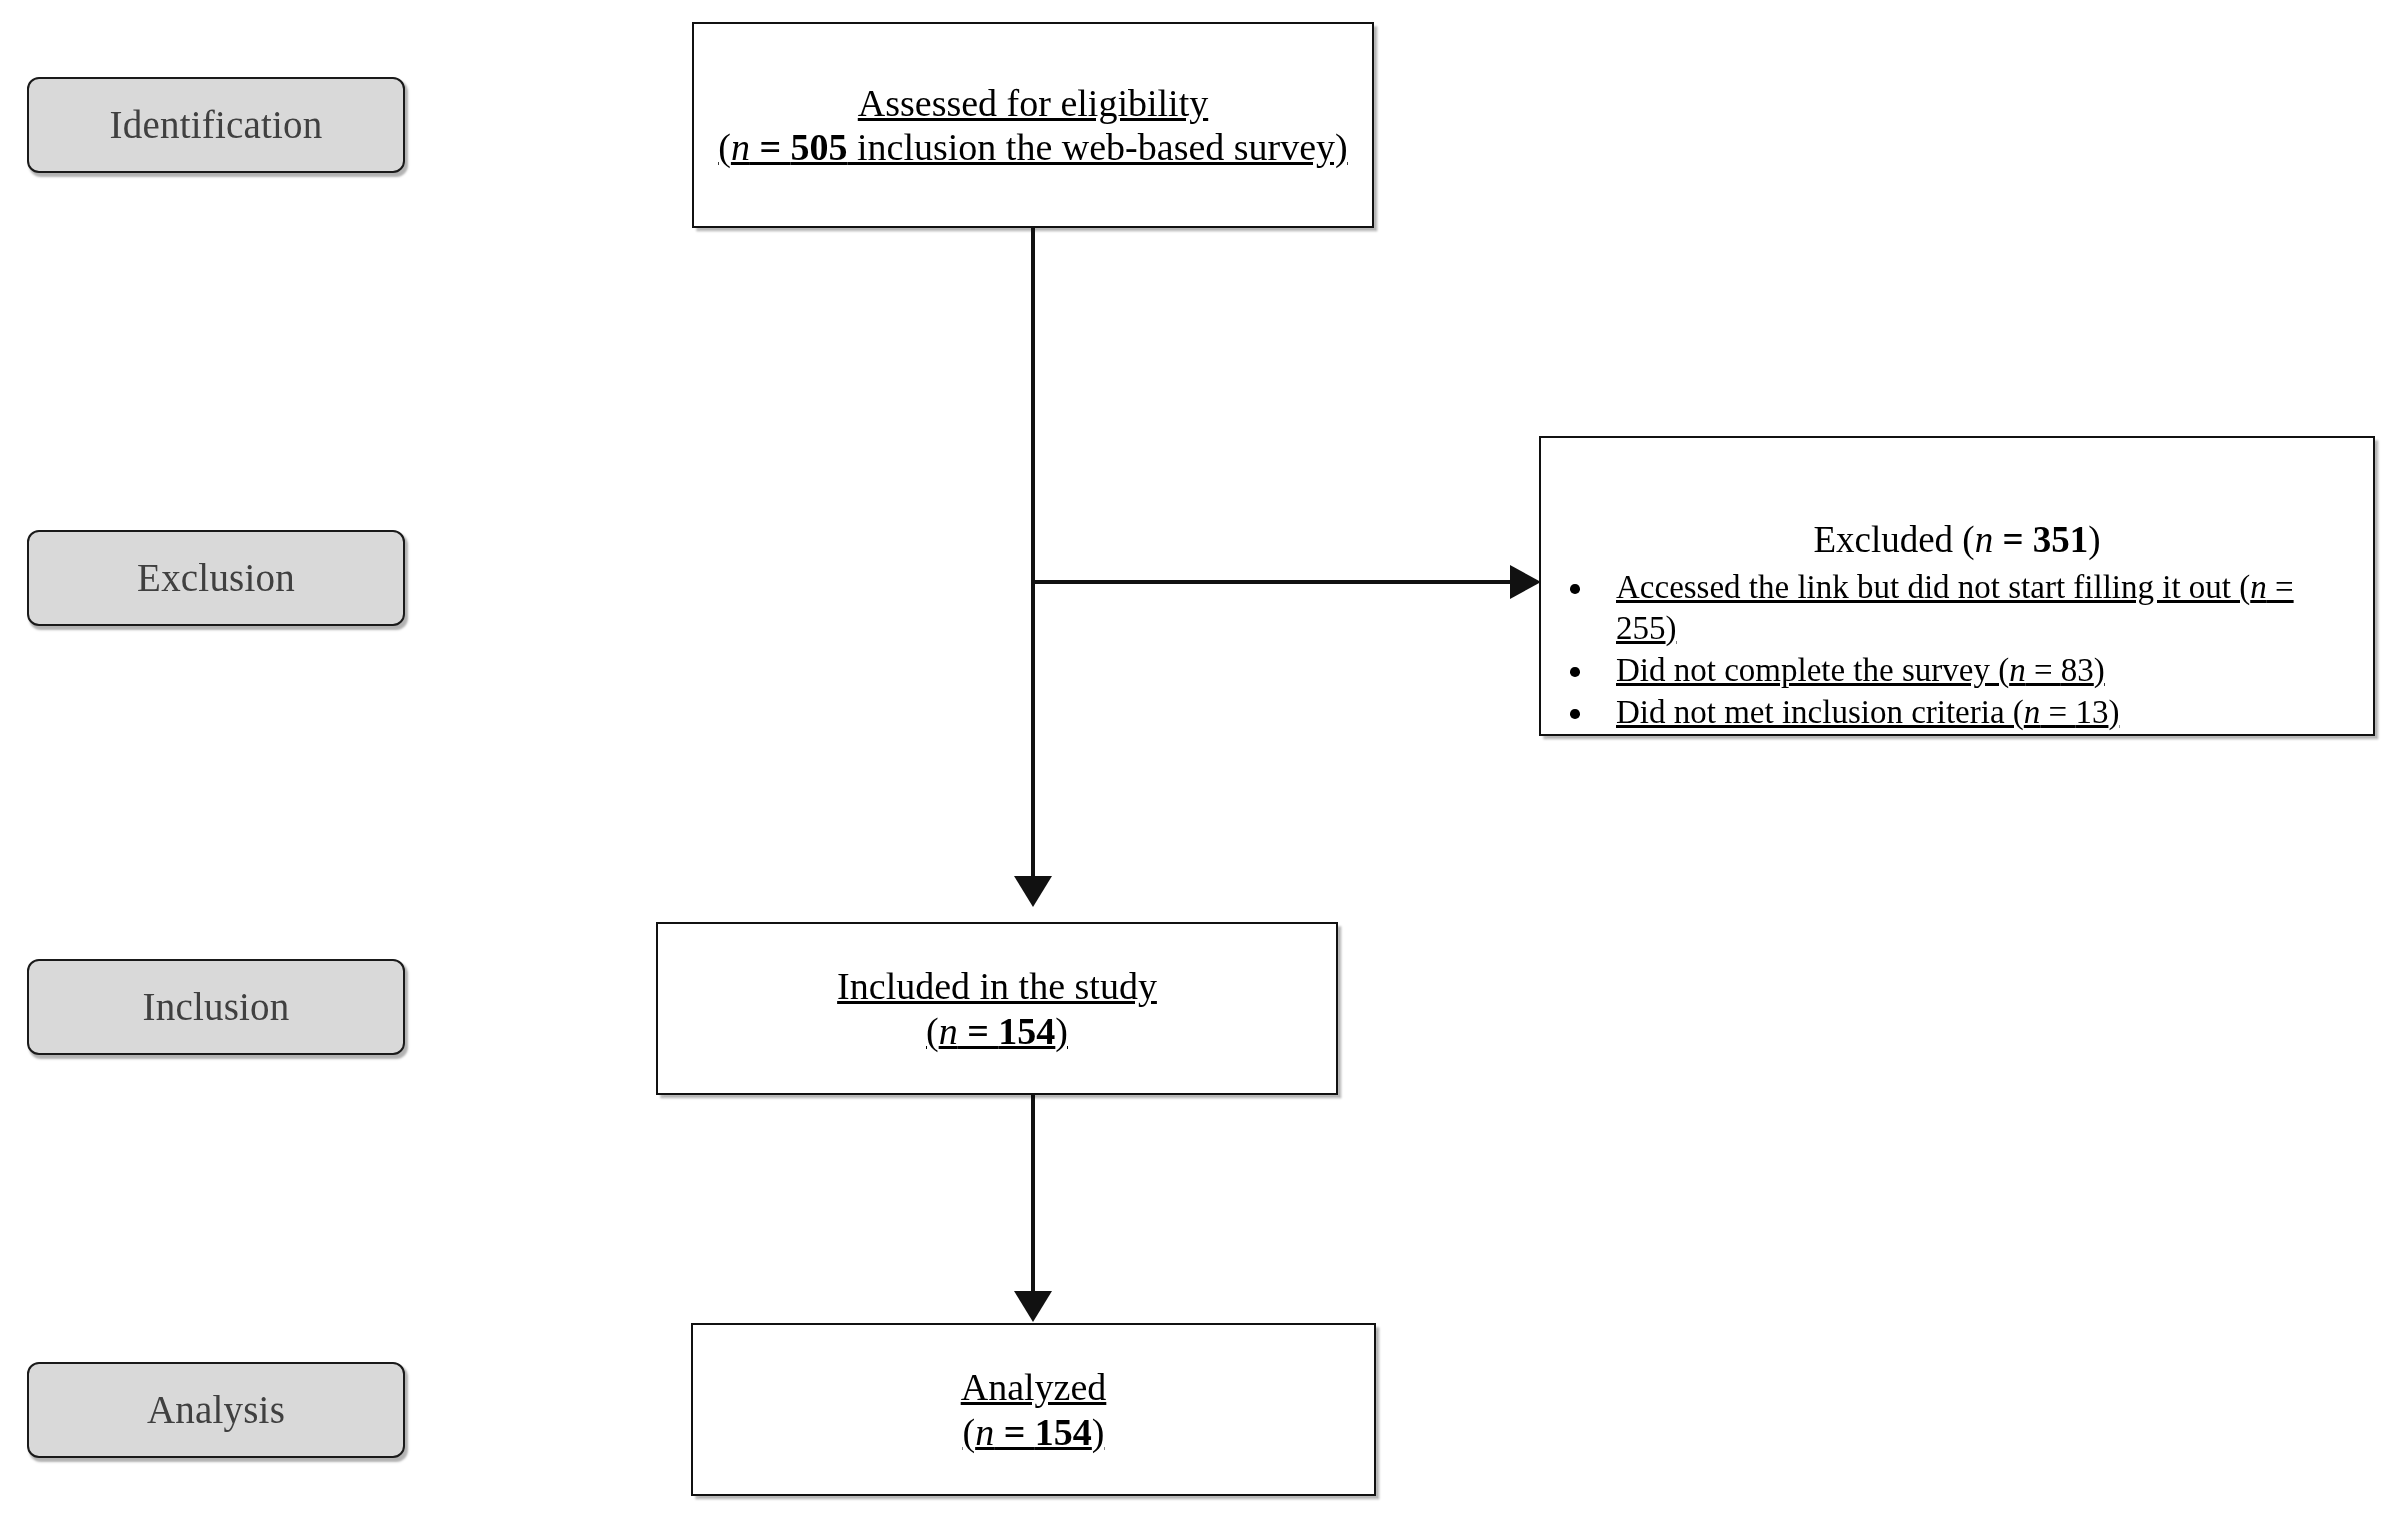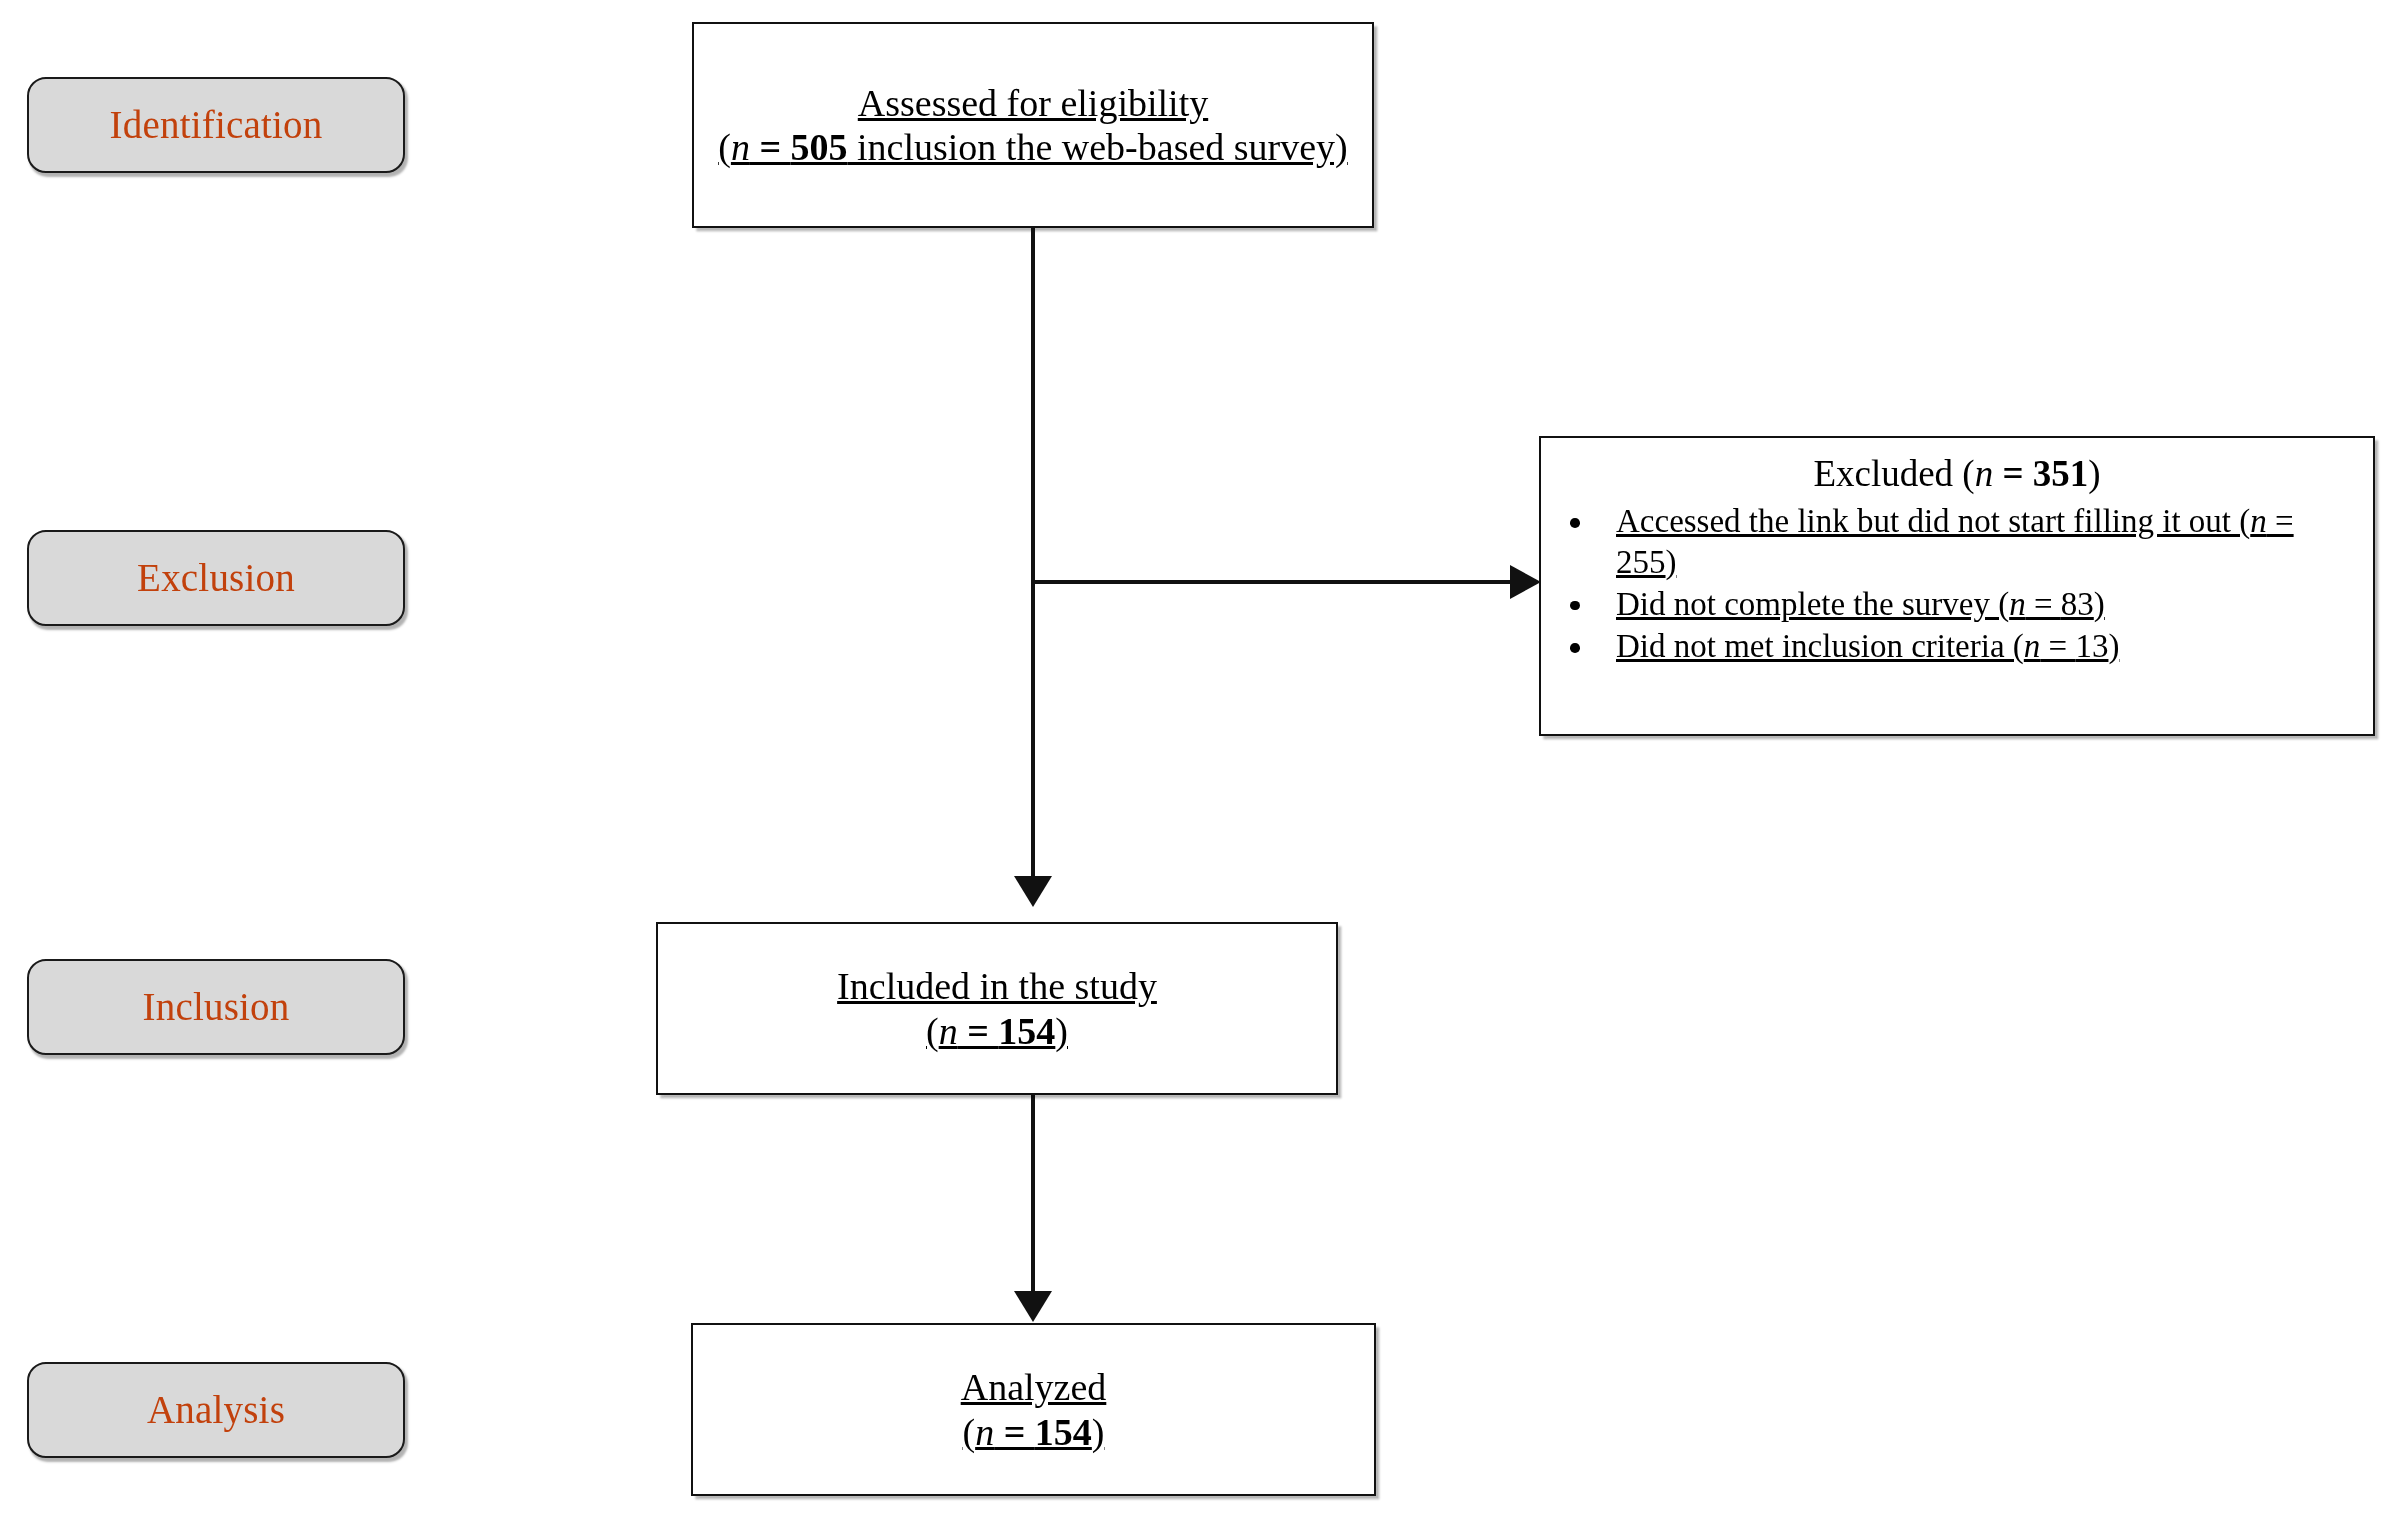--- a/index.html
+++ b/index.html
@@ -18,29 +18,29 @@
     background: #ffffff;
     overflow: hidden;
   }
 
   
   .stage-pill {
     position: absolute;
     box-sizing: border-box;
     background: #d9d9d9;
     border: 2.2px solid #1a1a1a;
-    border-radius: 19px;
+    border-radius: 12px;
     display: flex;
     align-items: center;
     justify-content: center;
     font-size: 39px;
     line-height: 1.1;
     letter-spacing: 0.2px;
     box-shadow: 2.9px 3.7px 2.2px rgba(0,0,0,0.30);
-    color: #c2410c;
+    color: #404040;
   }
 
   
   .flow-box {
     position: absolute;
     box-sizing: border-box;
     background: #ffffff;
     border: 2.9px solid #111111;
     box-shadow: 3.7px 3.7px 2.2px rgba(0,0,0,0.28);
     display: flex;
@@ -151,21 +151,21 @@
 
   <div class="v-line" id="trunk-top" style="left:1031px; top:228px; height:650px;"></div>
   <div class="arrow-down" id="arrow-to-included" style="left:1014px; top:876px;"></div>
 
   <div class="h-line" id="branch-excluded" style="left:1032px; top:580px; width:479px;"></div>
   <div class="arrow-right" id="arrow-to-excluded" style="left:1510px; top:565px;"></div>
 
   <div class="v-line" id="trunk-bottom" style="left:1031px; top:1095px; height:199px;"></div>
   <div class="arrow-down" id="arrow-to-analyzed" style="left:1014px; top:1291px;"></div>
 
-  <div class="flow-box" id="excluded-box" style="left:1539px; top:436px; width:836px; height:300px;">
+  <div class="flow-box" id="excluded-box" style="left:1539px; top:436px; width:836px; height:300px;justify-content:flex-end;">
     <div id="excluded-title"><span>Excluded (</span><span class="n-italic">n</span><span class="n-bold"> = </span><span class="n-bold">351</span><span>)</span></div>
 
     <ul class="excl-list">
       <li>
         <span class="bullet-dot"></span><span>Accessed the link but did not start filling it out (</span><span class="n-italic">n</span><span> = </span><span>255</span><span>)</span>
       </li>
       <li>
         <span class="bullet-dot"></span><span>Did not complete the survey (</span><span class="n-italic">n</span><span> = </span><span>83</span><span>)</span>
       </li>
       <li>

